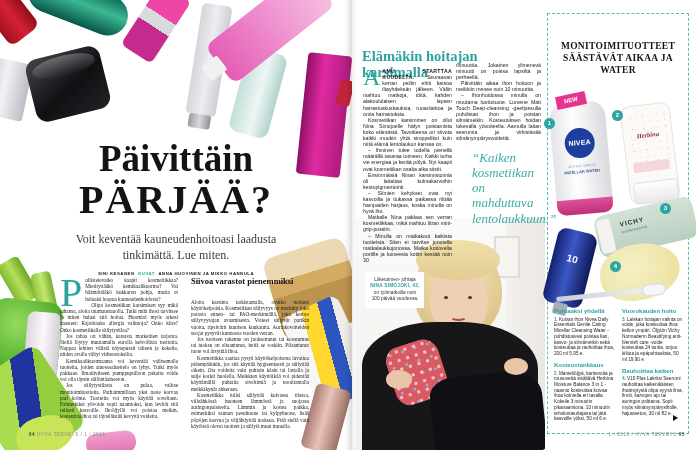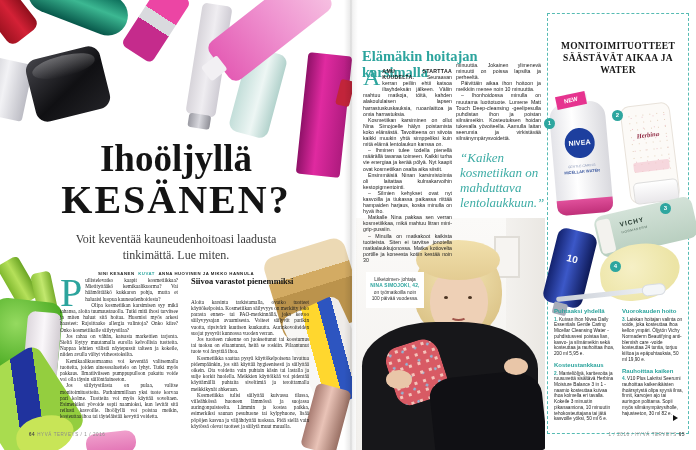--- a/index.html
+++ b/index.html
@@ -202,22 +202,22 @@
       <div class="fl fl-whitepump"></div>
       <div class="fl fl-greentube"></div>
       <div class="fl fl-swatch"></div>
       <div class="fl fl-stripe"></div>
       <div class="fl fl-roselip"></div>
       <div class="fl fl-pinktip"></div>
     </div>
 
     <header class="title-block">
       <h1 style="margin:0">
-        <span class="t1">Ihoöljyllä</span>
-        <span class="t2">KESÄNEN?</span>
+        <span class="t1">Päivittäin</span>
+        <span class="t2">PÄRJÄÄ?</span>
       </h1>
       <p class="standfirst">Voit keventää kauneudenhoitoasi laadusta tinkimättä. Lue miten.</p>
       <p class="byline">
         <span>SINI KESÄNEN</span>
         <span class="kuvat">KUVAT</span>
         <span>ANNA HUOVINEN JA MIKKO HANNULA</span>
       </p>
     </header>
 
     <div class="cols">
@@ -256,21 +256,21 @@
       <p class="ind">Ensimmäisiä Ninan karsimistoimia oli laitattaa kulmakarvoihin kestopigmentointi.</p>
       <p class="ind">– Silmien kehykset ovat nyt kasvoilla ja tiukassa paikassa riittää hampaiden harjaus, koska minulla on hyvä iho.</p>
       <p class="ind">Matkalle Nina pakkaa sen verran kosmetiikkaa, mikä mahtuu litran mini-grip-pussiin.</p>
       <p class="ind">– Minulla on matkakoot kaikista tuotteista. Siten ei tarvitse jonotella matkalaukkujonossa. Matka kotiovelta portille ja koneesta kotiin kestää noin 30</p>
     </div>
 
     <div class="art art2">
       <p>minuuttia. Jokainen ylimenevä minuutti on poissa lapsilta ja perheeltä.</p>
       <p class="ind">Päivittäin aikaa ihon hoitoon ja meikkiin menee noin 10 minuuttia.</p>
       <p class="ind">– Ihonhoidossa minulla on muutama luottotuote. Lumene Matt Touch Deep-cleansing -geelipesulla puhdistan ihon ja poistan silmämeikin. Kosteutuksen hoidan tukevalla yövoiteella. Aamulla laitan seerumia ja virkistävää silmänympärysvoidettä.</p>
-      <blockquote class="pullquote" style="margin-left:4px;margin-right:0">“Kaiken kosmetiikan on mahduttava lentolaukkuun.”</blockquote>
+      <blockquote class="pullquote" style="margin-left:16px;margin-right:0">“Kaiken kosmetiikan on mahduttava lentolaukkuun.”</blockquote>
     </div>
 
     <figure class="photo" style="margin:0">
       <div class="ph ph-door"></div>
       <div class="ph ph-frame1"></div>
       <div class="ph ph-frame2"></div>
       <div class="ph ph-hair"></div>
       <div class="ph ph-face">
         <div class="ph ph-eye l"></div>
         <div class="ph ph-eye r"></div>

